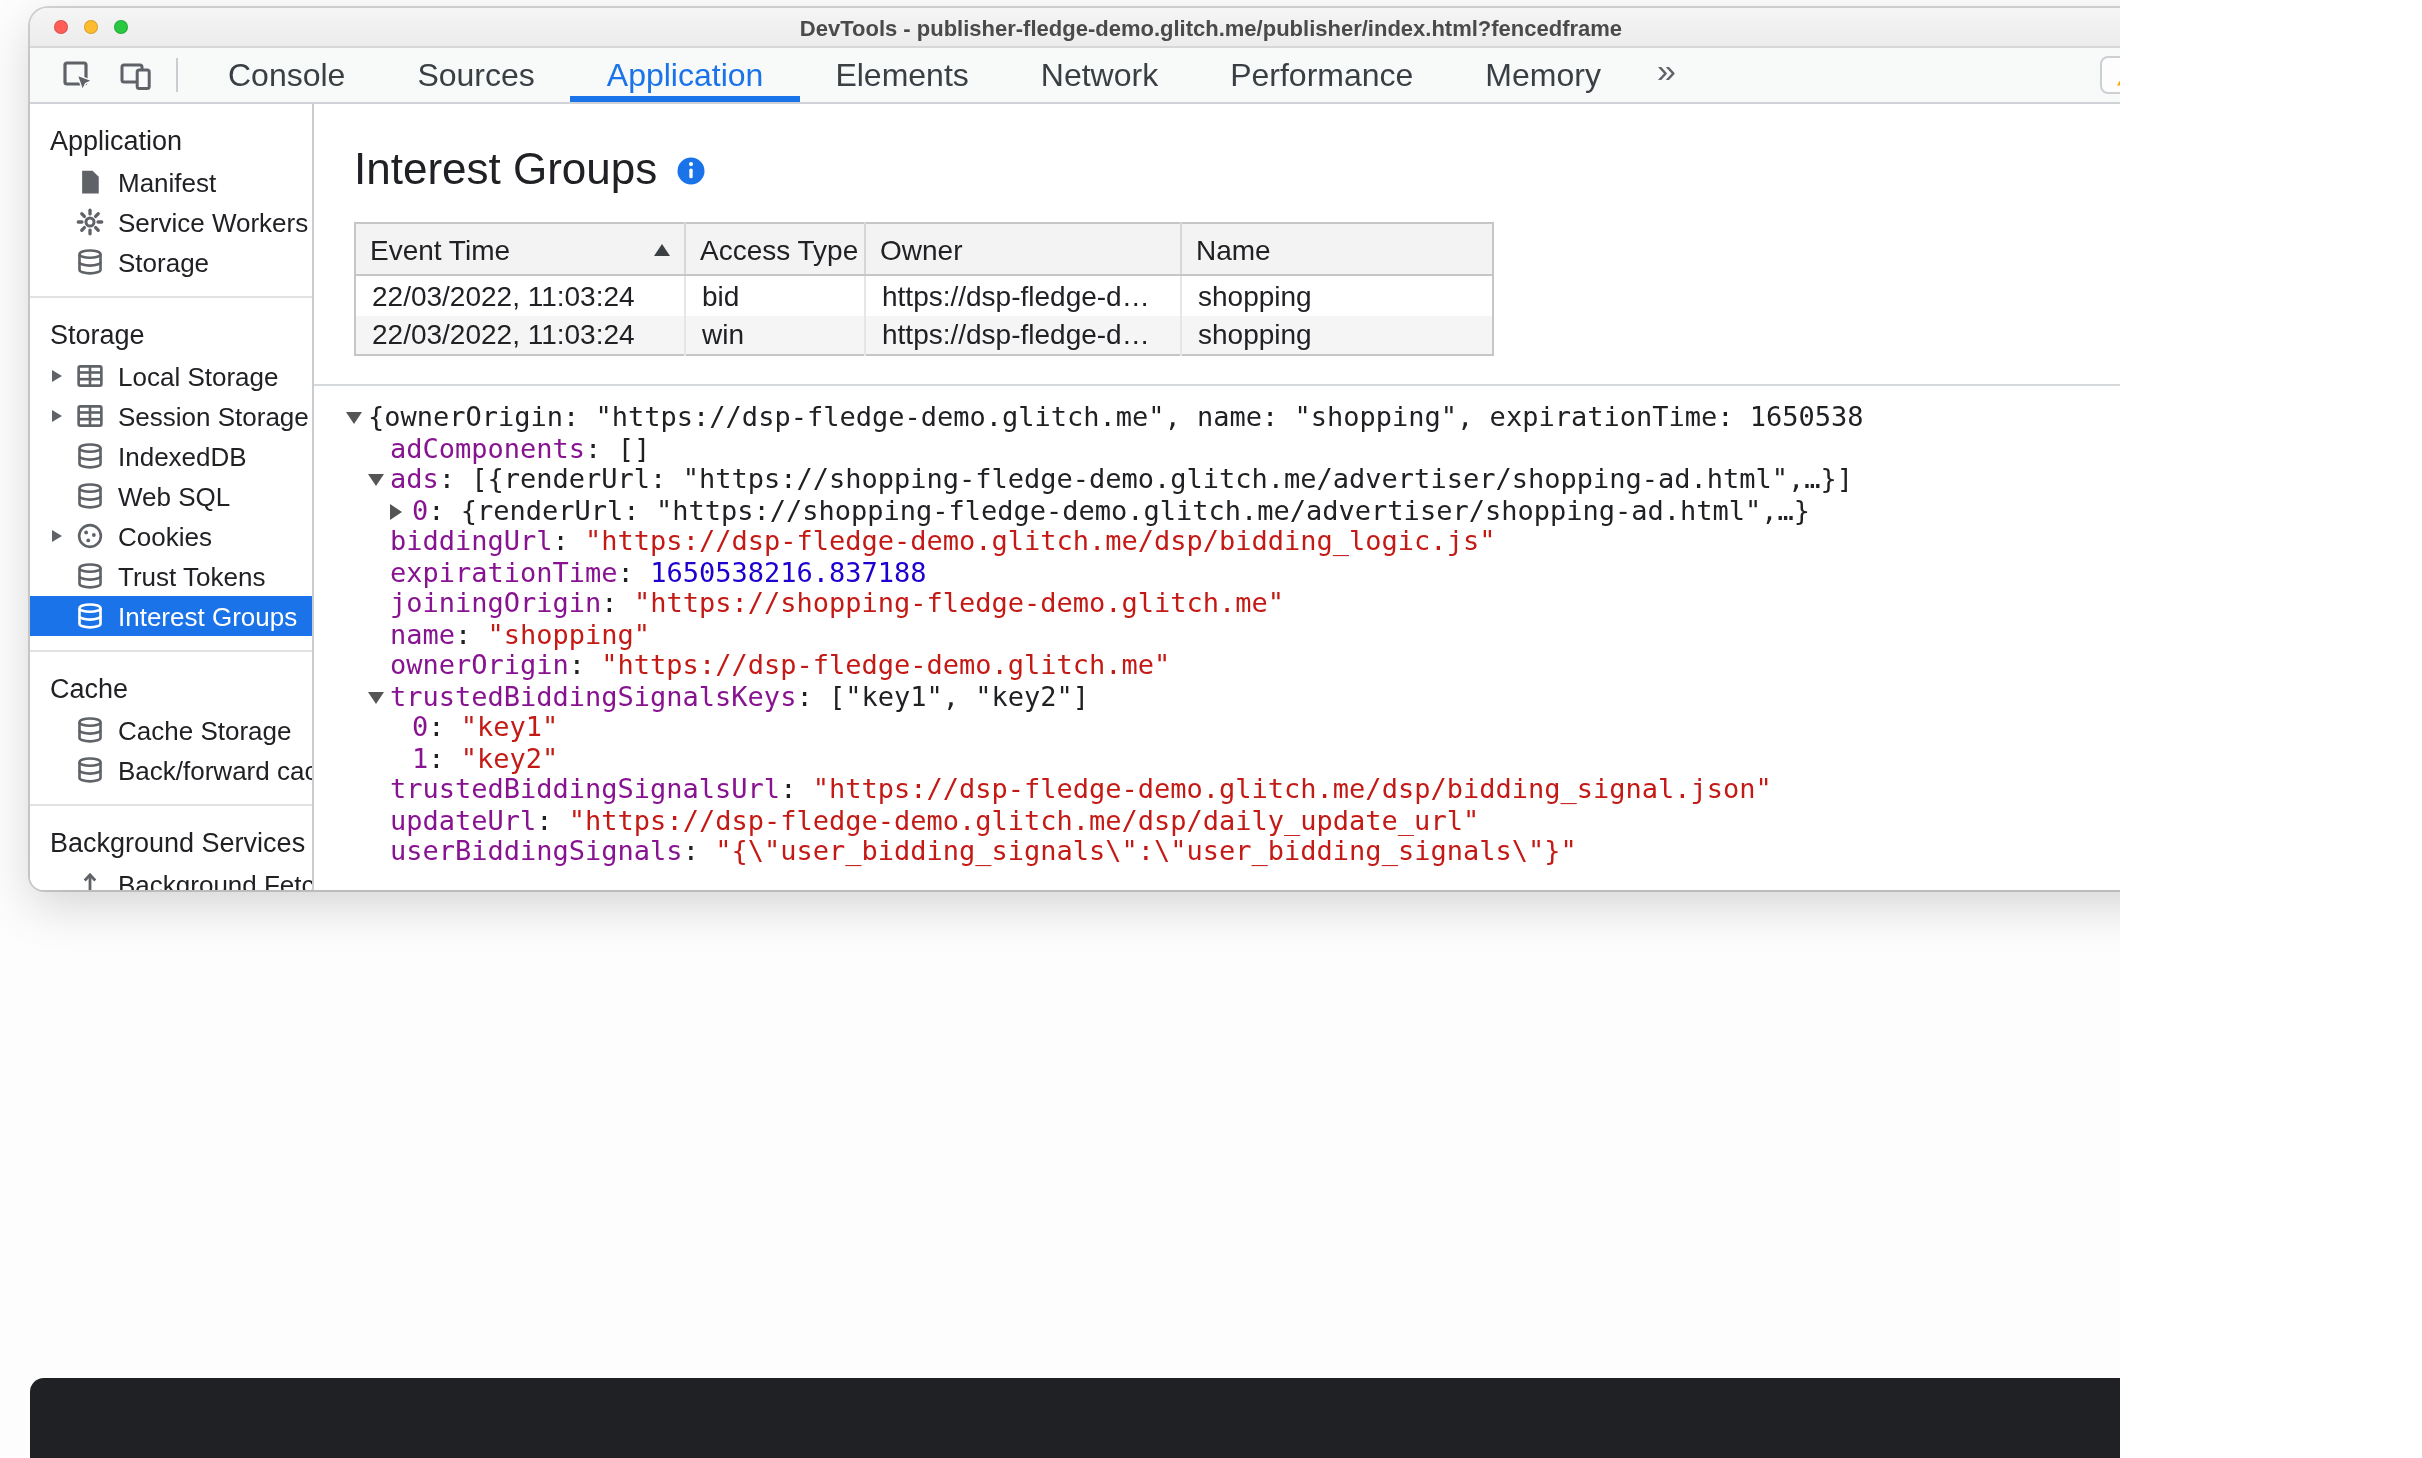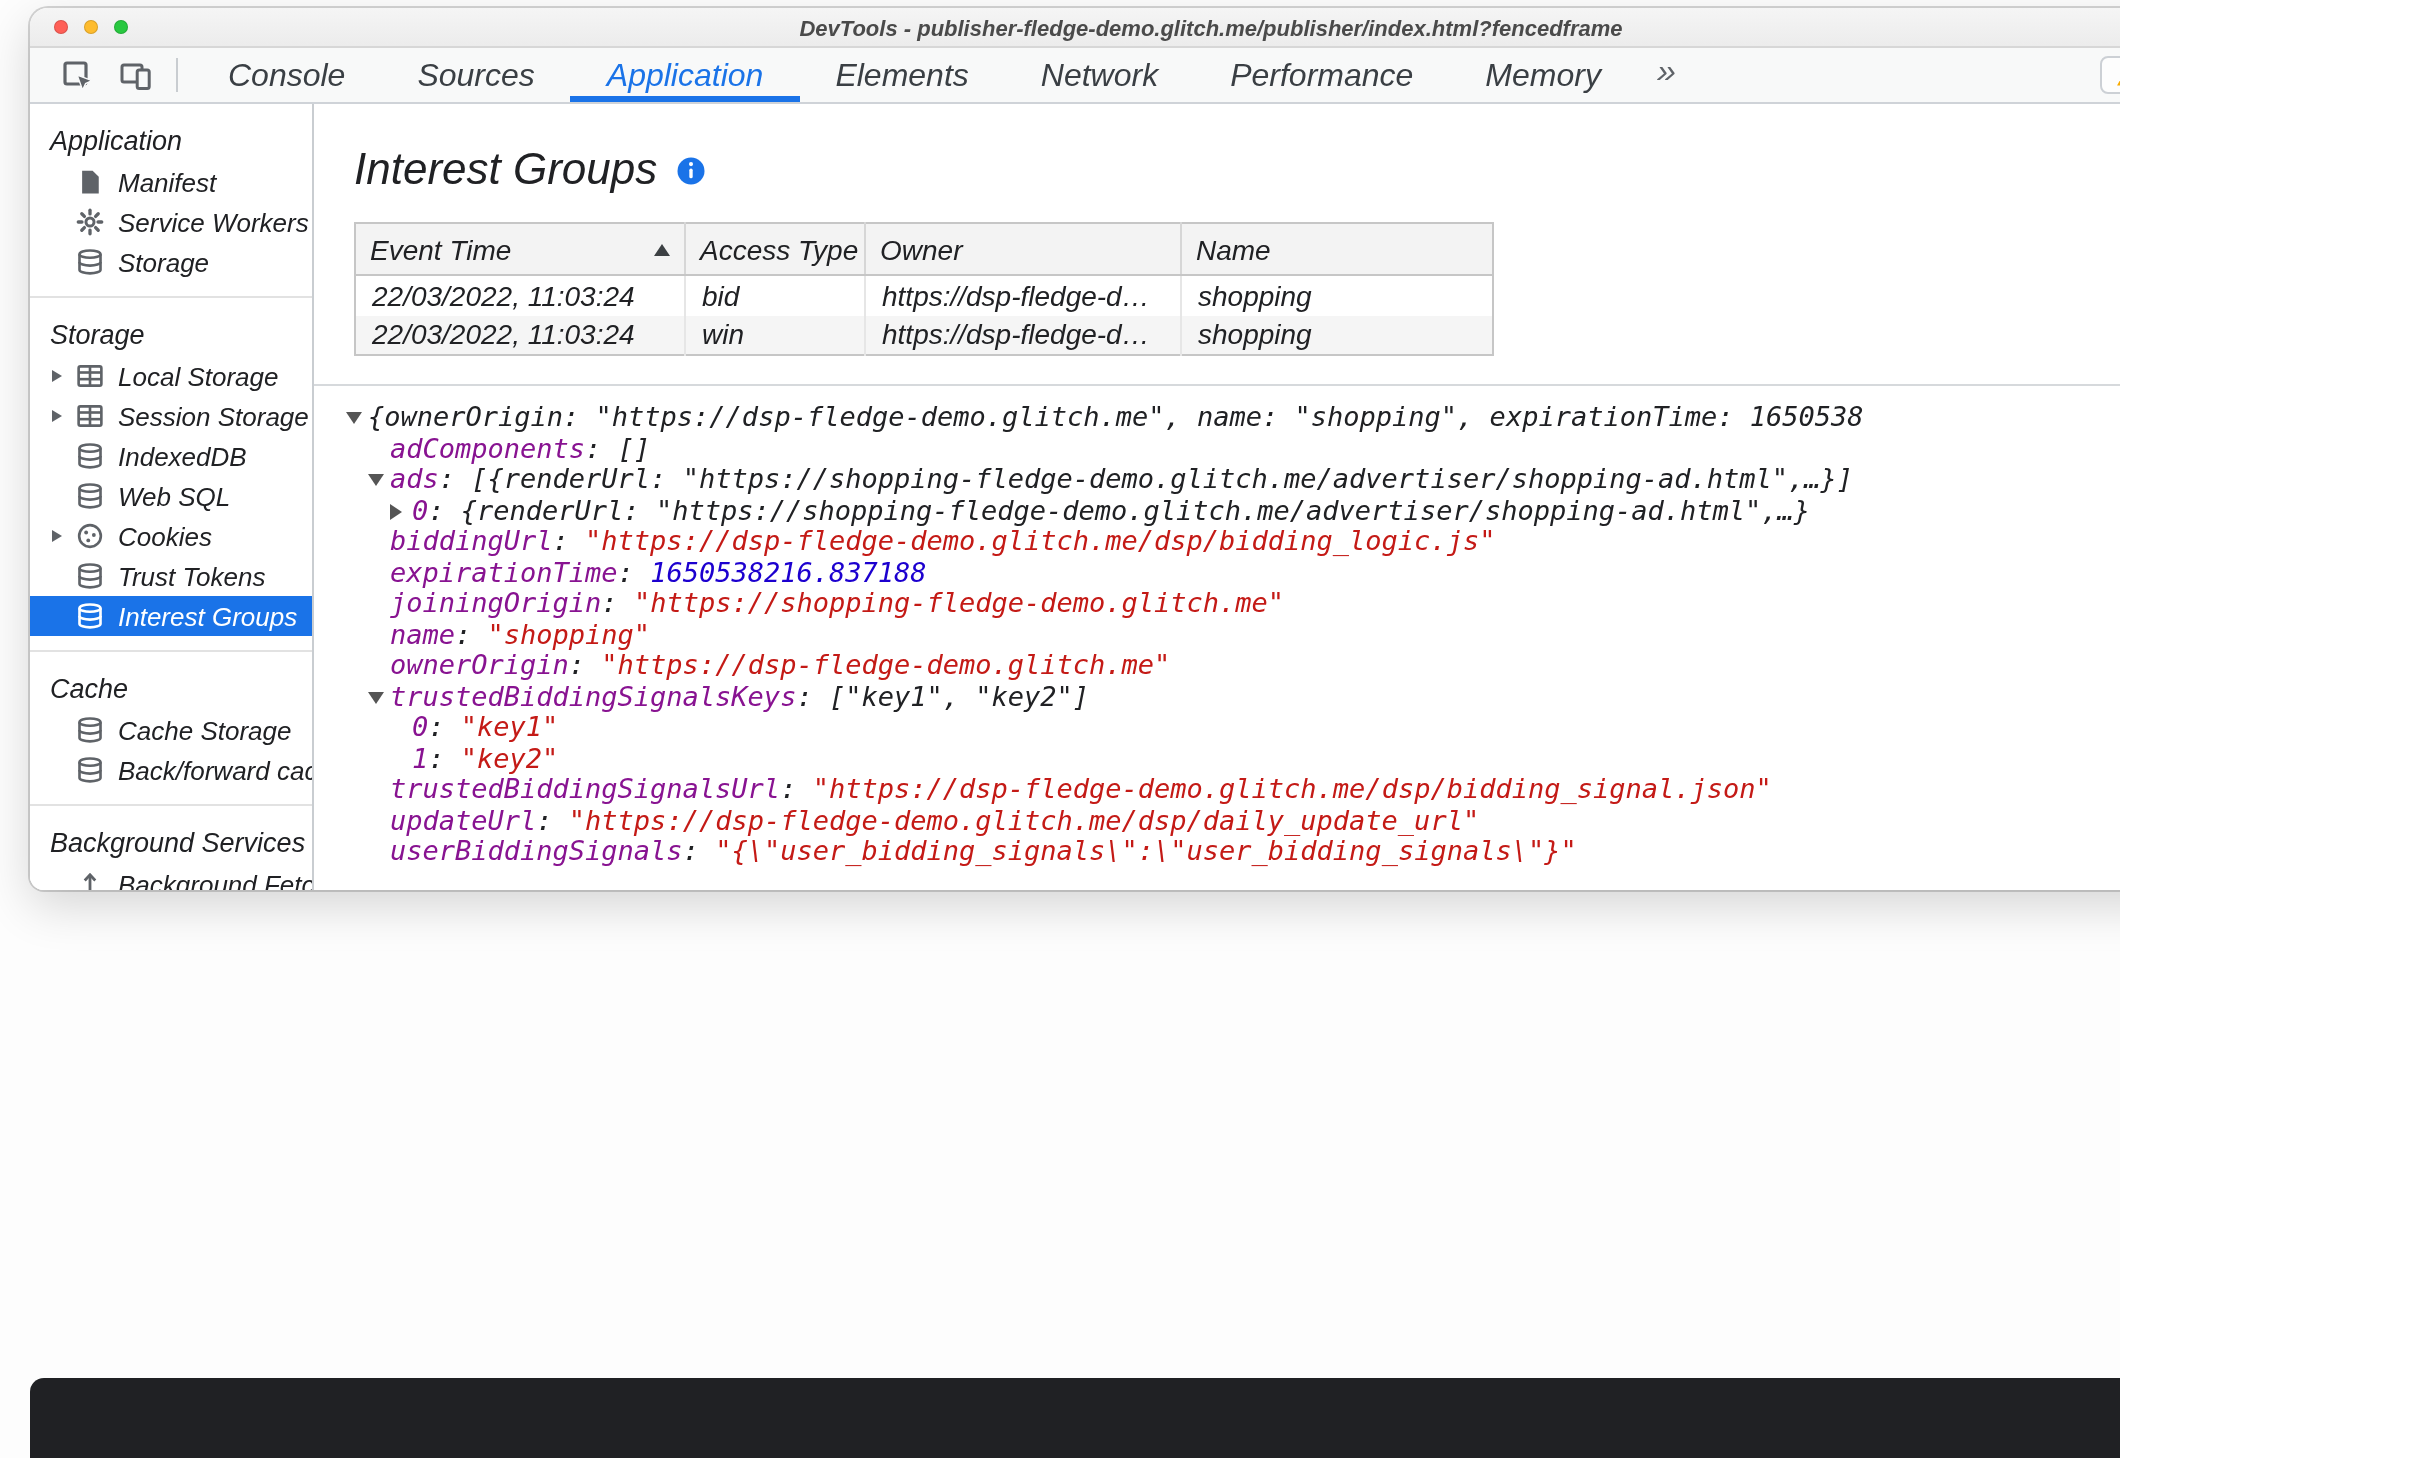--- a/index.html
+++ b/index.html
@@ -1,18 +1,18 @@
 <!DOCTYPE html>
 <html style="--accent: #1a73e8; --key: #881391; --string: #c41a16; --number: #1c00cf; --warning: #f9ab00; --traffic-red: #ff5f57; --traffic-yellow: #febc2e; --traffic-green: #28c840;"><head>
 <meta charset="utf-8">
 <style>
   * { margin:0; padding:0; box-sizing:border-box; }
   html,body { background:#ffffff; }
   body { font-family:"Liberation Sans", sans-serif; width:2422px; height:1458px; overflow:hidden; }
-  .viewport { position:relative; width:2120px; height:1458px; overflow:hidden; background:#fdfdfd;font-style:italic; }
+  .viewport { position:relative; width:2120px; height:1458px; overflow:hidden; background:#fdfdfd; }
   .scale { position:absolute; left:0; top:0; width:1211px; height:729px; transform:scale(2); transform-origin:0 0; }
 
   
   .window { position:absolute; left:15px; top:4px; width:1181px; height:441px; background:#fff;
             border-radius:9px 9px 7px 7px; overflow:hidden; display:flex; flex-direction:column;
             box-shadow:0 0 0 1px rgba(0,0,0,.16), 0 8px 24px rgba(0,0,0,.16); }
 
   .titlebar { flex:0 0 20px; background:linear-gradient(#f5f5f5,#ececec); border-bottom:1px solid #d7d7d7;
               display:flex; align-items:center; position:relative; }
   .traffic { display:flex; gap:8px; margin-left:12px; }

